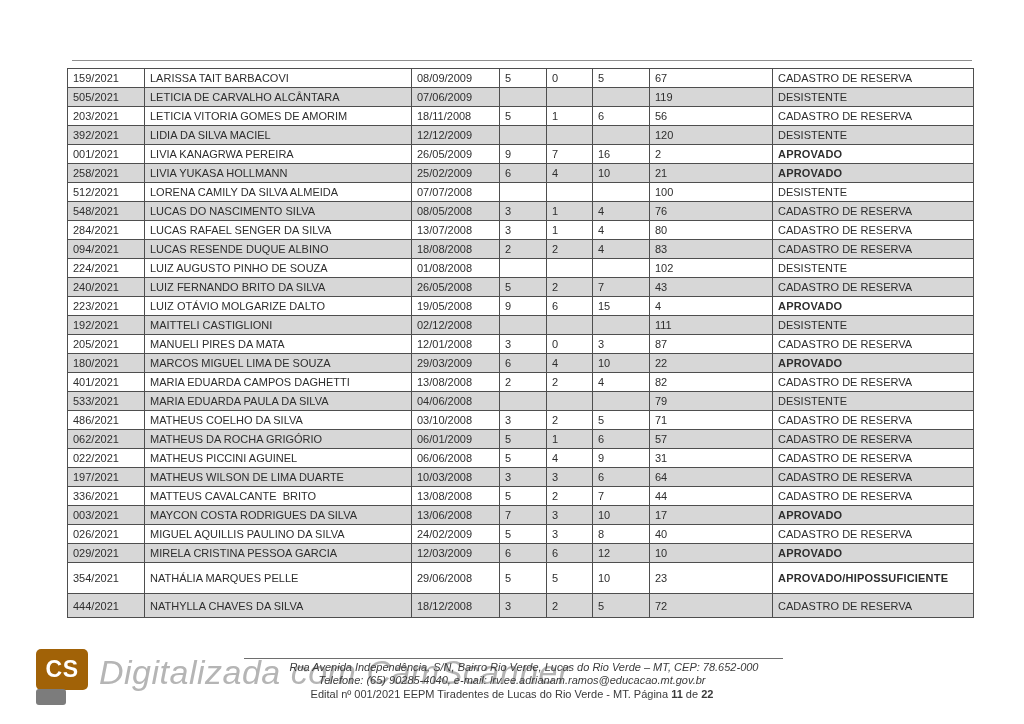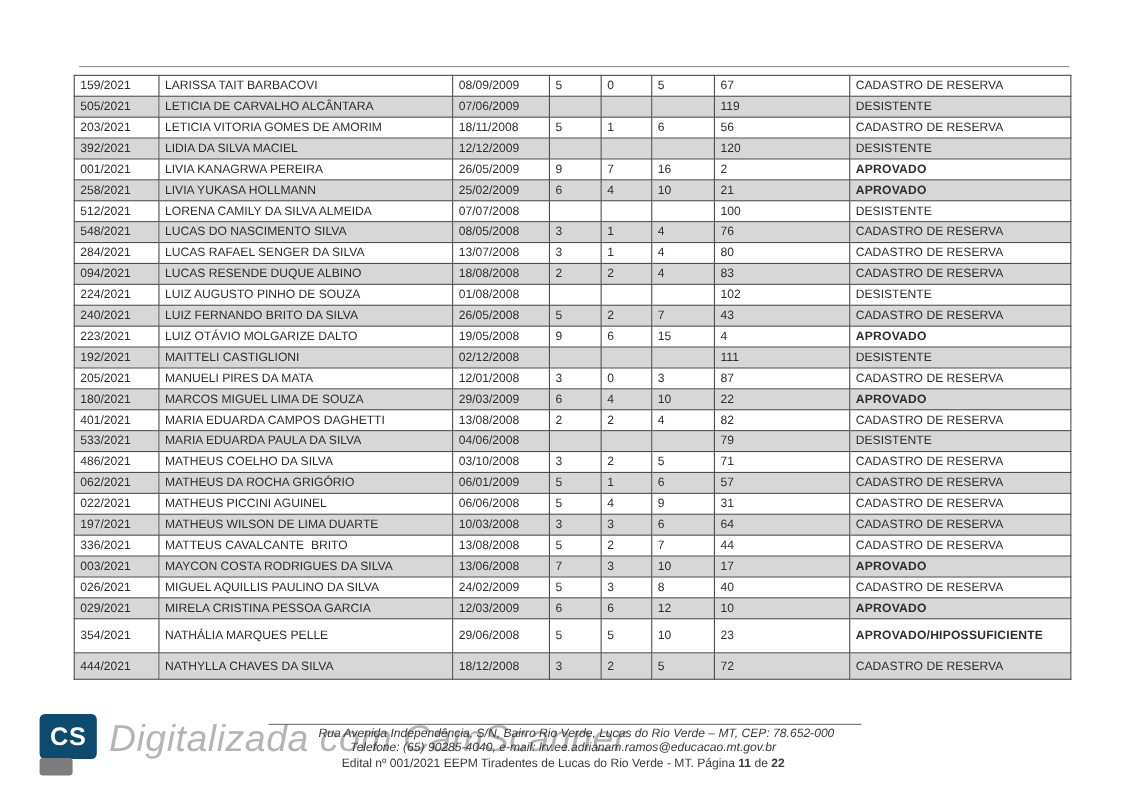--- a/index.html
+++ b/index.html
@@ -33,21 +33,21 @@
   table.results tr { height:19px; }
   table.results tr.tall { height:31px; }
   table.results tr:last-child { height:24px; }
   table.results tr:nth-child(even) td { background:var(--zebra, #d7d7d7); }
   table.results td.bold { font-weight:bold; letter-spacing:0.2px; }
 
   
   .watermark { position:absolute; left:0; top:0; width:100%; height:100%; z-index:1; pointer-events:none; }
   .cs-logo { position:absolute; left:36px; top:649px; width:56px; height:58px; }
   .cs-box {
-    width:52px; height:41px; background:#0c4a6e; border-radius:5px;
+    width:52px; height:41px; background:#a16207; border-radius:5px;
     display:flex; align-items:center; justify-content:center;
     color:#ffffff; font-weight:bold; font-size:23px; letter-spacing:0.5px;
   }
   .cs-tab { width:30px; height:16px; background:#7c7c7c; border-radius:3px; margin-top:-1px; }
   .wm-text {
     position:absolute; left:99px; top:653px;
     font-size:34px; color:#b5b5b5; letter-spacing:0.5px; white-space:pre;font-style:italic;
   }
 
   

